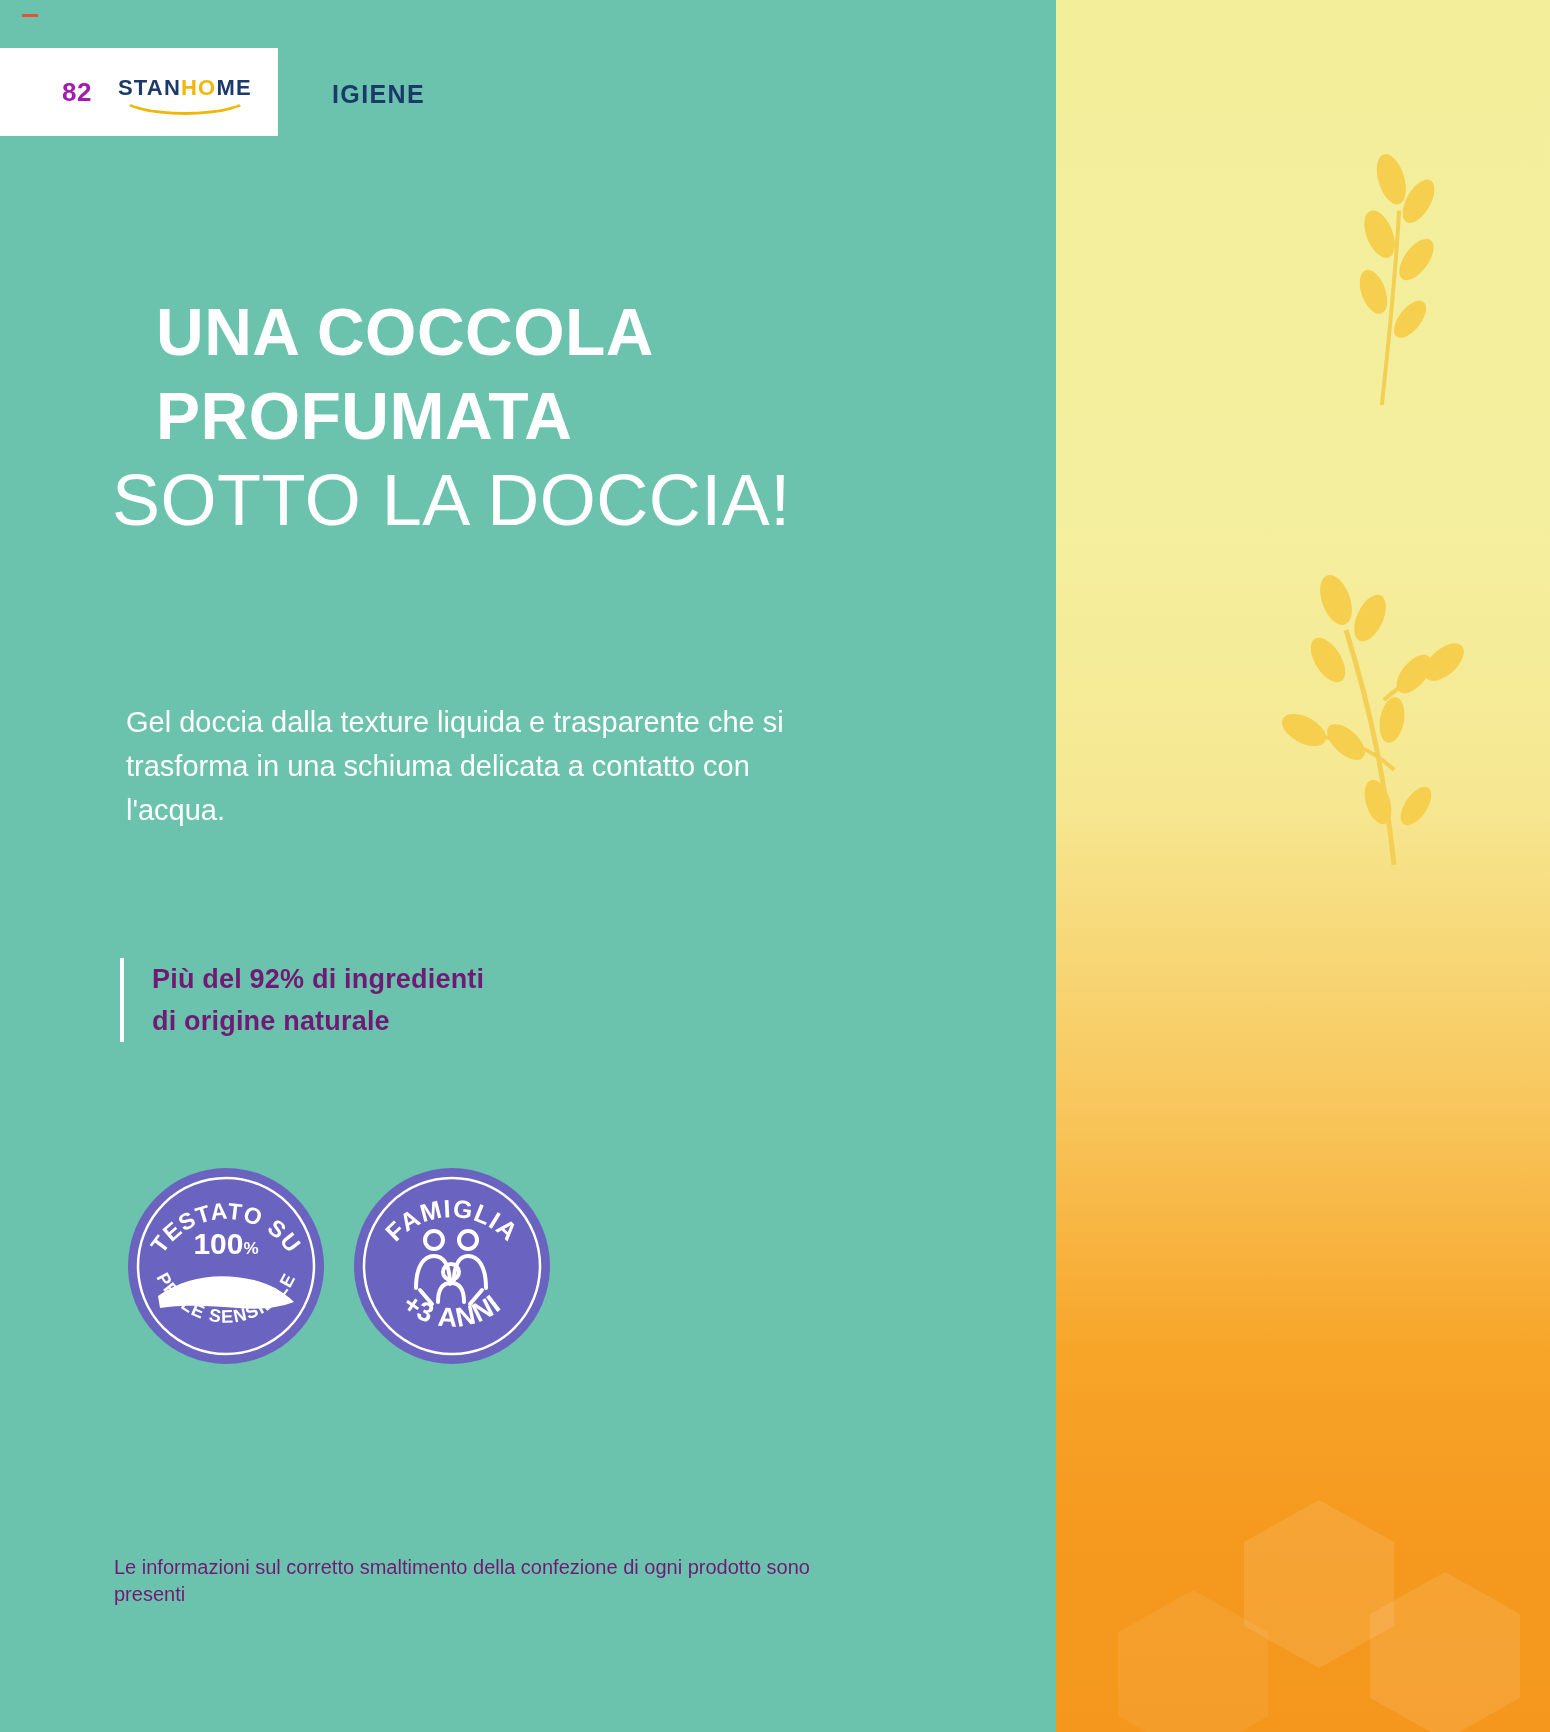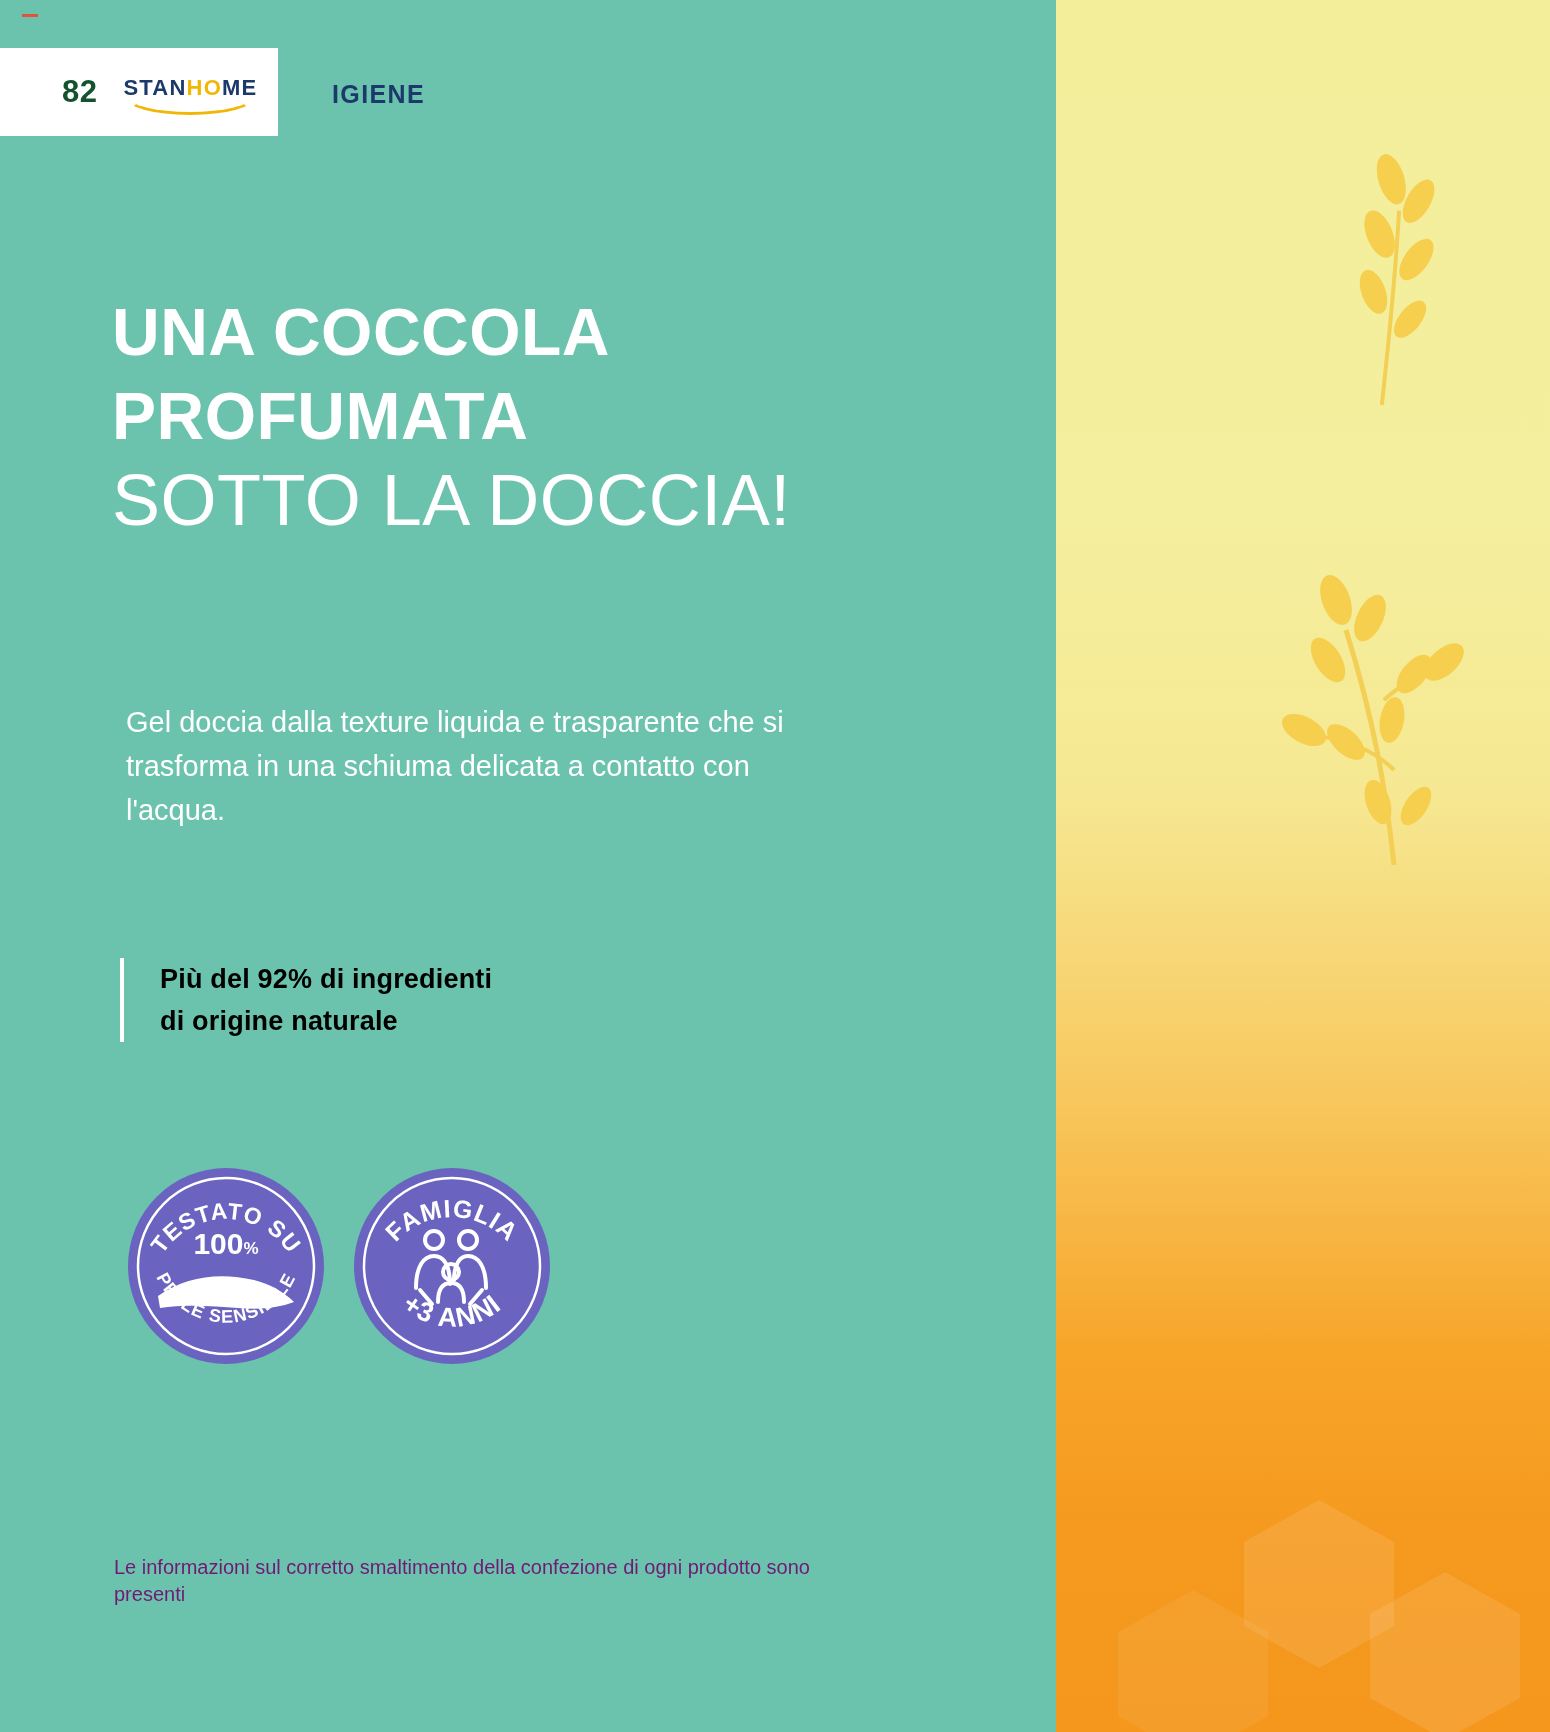--- a/index.html
+++ b/index.html
@@ -64,23 +64,23 @@
     width: 278px;
     height: 88px;
     background: #ffffff;
     display: flex;
     align-items: center;
     box-sizing: border-box;
     padding-left: 62px;
     gap: 26px;
   }
   .page-number {
-    font-size: 31px;
-    font-weight: bold;
-    color: #14532d;
+    font-size: 26px;
+    font-weight: bold;
+    color: #a21caf;
     letter-spacing: .5px;
   }
   .brand-logo {
     display: flex;
     align-items: flex-start;
     position: relative;
     height: 34px;
   }
   .brand-logo .word {
     font-size: 22px;
@@ -128,20 +128,21 @@
     width: 860px;
     color: #ffffff;
   }
   .headline .l1,
   .headline .l2 {
     font-size: 66px;
     line-height: 84px;
     font-weight: bold;
     letter-spacing: 0.5px;
     text-transform: uppercase;
+    margin-left: 44px;
   }
   .headline .l3 {
     font-size: 72px;
     line-height: 84px;
     font-weight: 400;
     letter-spacing: 0.5px;
     text-transform: uppercase;
   }
 
   
@@ -154,23 +155,23 @@
     line-height: 44px;
     color: #ffffff;
     font-weight: 300;
   }
 
   
   .claim {
     position: absolute;
     left: 120px;
     top: 958px;
-    padding-left: 36px;
+    padding-left: 28px;
     border-left: 4px solid #ffffff;
-    color: #000000;
+    color: #701a75;
     font-size: 27px;
     line-height: 42px;
     font-weight: bold;
     letter-spacing: .2px;
   }
 
   
   .badges {
     position: absolute;
     left: 128px;

